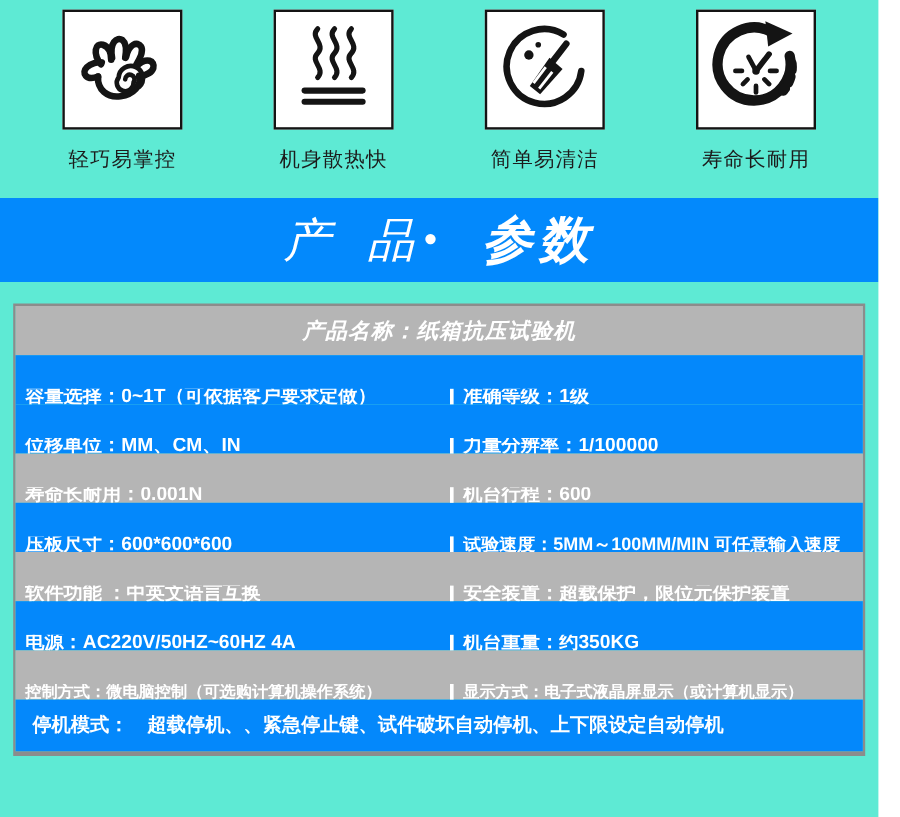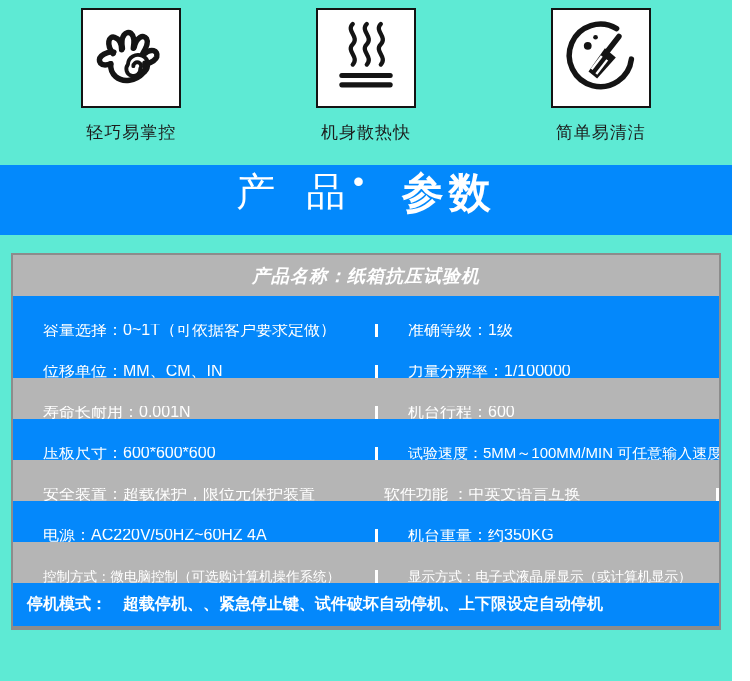--- a/index.html
+++ b/index.html
@@ -8,34 +8,34 @@
 
   
   .features { display:flex; padding:8px 14px 0 14px; }
   .feature { flex:1; display:flex; flex-direction:column; align-items:center; }
   .icon-box { width:100px; height:100px; border:2px solid #141414; box-sizing:border-box;
               display:flex; align-items:center; justify-content:center; background:#fff; }
   .feature-label { margin-top:13px; font-size:17px; color:#1c1c1c; letter-spacing:1px; }
 
   
   .banner { height:70px; margin-top:21px; background:#0389fc; display:flex;
-            justify-content:center; color:#ffffff; }
+            align-items:center; justify-content:center; color:#ffffff;font-style:italic; }
   .banner .light { font-size:39px; font-weight:400; letter-spacing:10px; }
   .banner .dot   { font-size:30px; font-weight:900; margin:0 2px 0 -2px; }
   .banner .heavy { font-size:42px; font-weight:900; letter-spacing:5px;margin-left:36px; }
 
   
   .spec-table { margin:18px 11px 0 11px; border:2px solid #8c8c8c; border-bottom-width:4px; }
   .spec-header { height:41px; background:#b5b5b5; display:flex; align-items:center;
                  justify-content:center; color:#ffffff; font-weight:bold; font-size:18px; letter-spacing:1px;font-style:italic; }
   .spec-row { display:flex; height:41px; }
   .row-blue { background:#0488fb; }
   .row-gray { background:#b5b5b5; }
-  .cell { display:flex; align-items:center; color:#ffffff; font-weight:normal; font-size:16px;
-          padding-left:30px; box-sizing:border-box; white-space:nowrap; overflow:hidden;margin-top:28px; }
+  .cell { display:flex; align-items:center; color:#ffffff; font-weight:bold; font-size:16px;
+          padding-left:8px; box-sizing:border-box; white-space:nowrap; overflow:hidden;margin-top:28px; }
   .cell-left  { width:365px; border-right:3px solid #ffffff; }
   .cell-right { flex:1; }
   .cell.md { font-size:15px; }
   .cell.sm { font-size:13.5px; }
   .spec-footer { height:43px; background:#0488fb; display:flex; align-items:center;
                  padding-left:14px; color:#ffffff; font-weight:bold; font-size:16px;
                  white-space:nowrap; overflow:hidden; }
 
   svg .stk { stroke:#141414; fill:none; stroke-linecap:round; stroke-linejoin:round; }
   svg .fil { fill:#141414; stroke:none; }
@@ -89,20 +89,40 @@
             <line class="stk" stroke-width="7" x1="73" y1="25" x2="59" y2="43"></line>
             <path class="fil" d="M34,70 L55,40 L69,52 L45,79 Z"></path>
             <line x1="44" y1="73" x2="58" y2="55" stroke="#ffffff" stroke-width="3"></line>
             <line x1="38" y1="67" x2="51" y2="50" stroke="#ffffff" stroke-width="3"></line>
           </svg>
         </span>
       </div>
       <div class="feature-label">简单易清洁</div>
     </div>
 
+    <div class="feature">
+      <div class="icon-box">
+        <span>
+          <svg width="78" height="78" viewBox="0 0 100 100">
+            <path class="stk" stroke-width="11" d="M66,12 A39,39 0 1,0 86,38"></path>
+            <polygon class="fil" points="60,1 89,14 63,28"></polygon>
+            <path class="stk" stroke-width="11" stroke-dasharray="7 7" d="M88,46 A39,39 0 0,1 79,75"></path>
+            <line class="stk" stroke-width="6" x1="50" y1="54" x2="64" y2="36"></line>
+            <line class="stk" stroke-width="5" x1="50" y1="54" x2="42" y2="39"></line>
+            <circle class="fil" cx="50" cy="54" r="4"></circle>
+            <line class="stk" stroke-width="5" x1="28" y1="54" x2="35" y2="54"></line>
+            <line class="stk" stroke-width="5" x1="65" y1="54" x2="72" y2="54"></line>
+            <line class="stk" stroke-width="5" x1="50" y1="70" x2="50" y2="77"></line>
+            <line class="stk" stroke-width="5" x1="36" y1="68" x2="41" y2="63"></line>
+            <line class="stk" stroke-width="5" x1="64" y1="68" x2="59" y2="63"></line>
+          </svg>
+        </span>
+      </div>
+      <div class="feature-label">寿命长耐用</div>
+    </div>
 
   </div>
 
   <div class="banner">
     <span class="light">产 品</span>
     <span class="dot">•</span>
     <span class="heavy">参数</span>
   </div>
 
   <div class="spec-table">
@@ -124,22 +144,22 @@
       <div class="cell cell-left">寿命长耐用：0.001N</div>
       <div class="cell cell-right">机台行程：600</div>
     </div>
 
     <div class="spec-row row-blue">
       <div class="cell cell-left">压板尺寸：600*600*600</div>
       <div class="cell cell-right md">试验速度：5MM～100MM/MIN 可任意输入速度</div>
     </div>
 
     <div class="spec-row row-gray">
+      <div class="cell cell-left">软件功能 ：中英文语言互换</div>
       <div class="cell cell-right">安全装置：超载保护，限位元保护装置</div>
-      <div class="cell cell-left">软件功能 ：中英文语言互换</div>
     </div>
 
     <div class="spec-row row-blue">
       <div class="cell cell-left">电源：AC220V/50HZ~60HZ 4A</div>
       <div class="cell cell-right">机台重量：约350KG</div>
     </div>
 
     <div class="spec-row row-gray">
       <div class="cell cell-left sm">控制方式：微电脑控制（可选购计算机操作系统）</div>
       <div class="cell cell-right sm">显示方式：电子式液晶屏显示（或计算机显示）</div>

